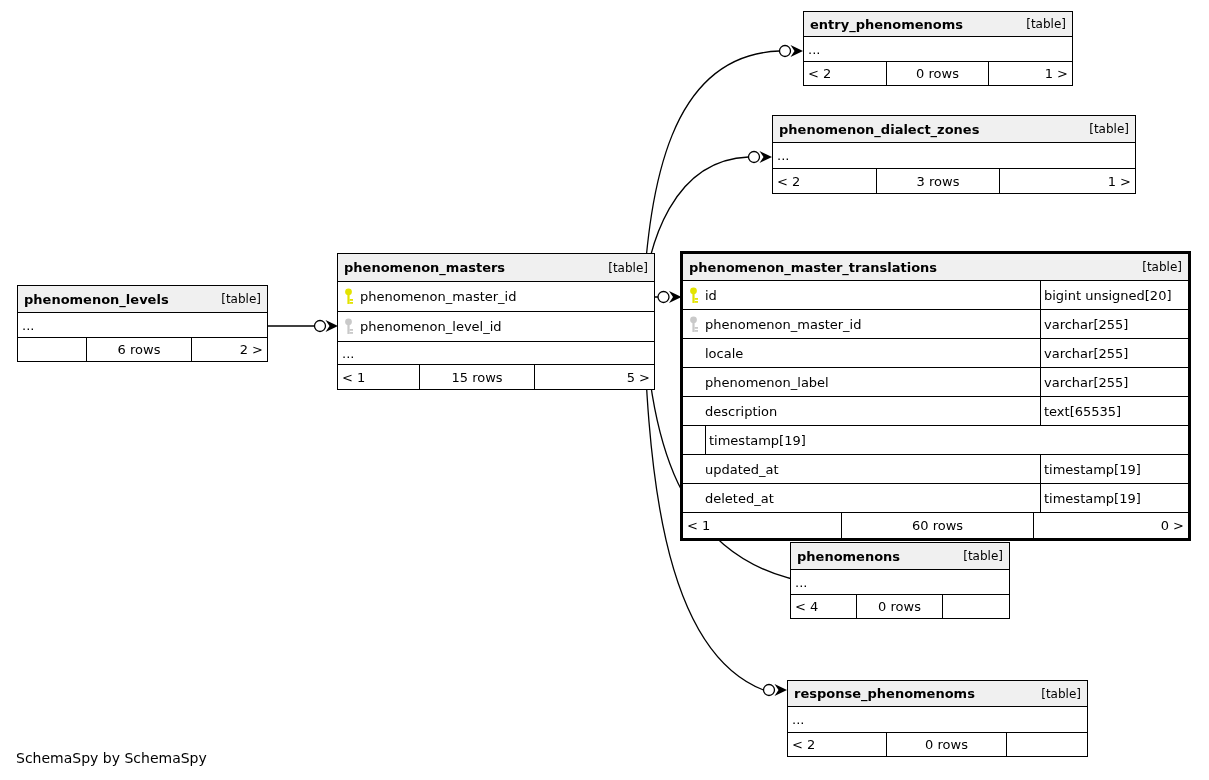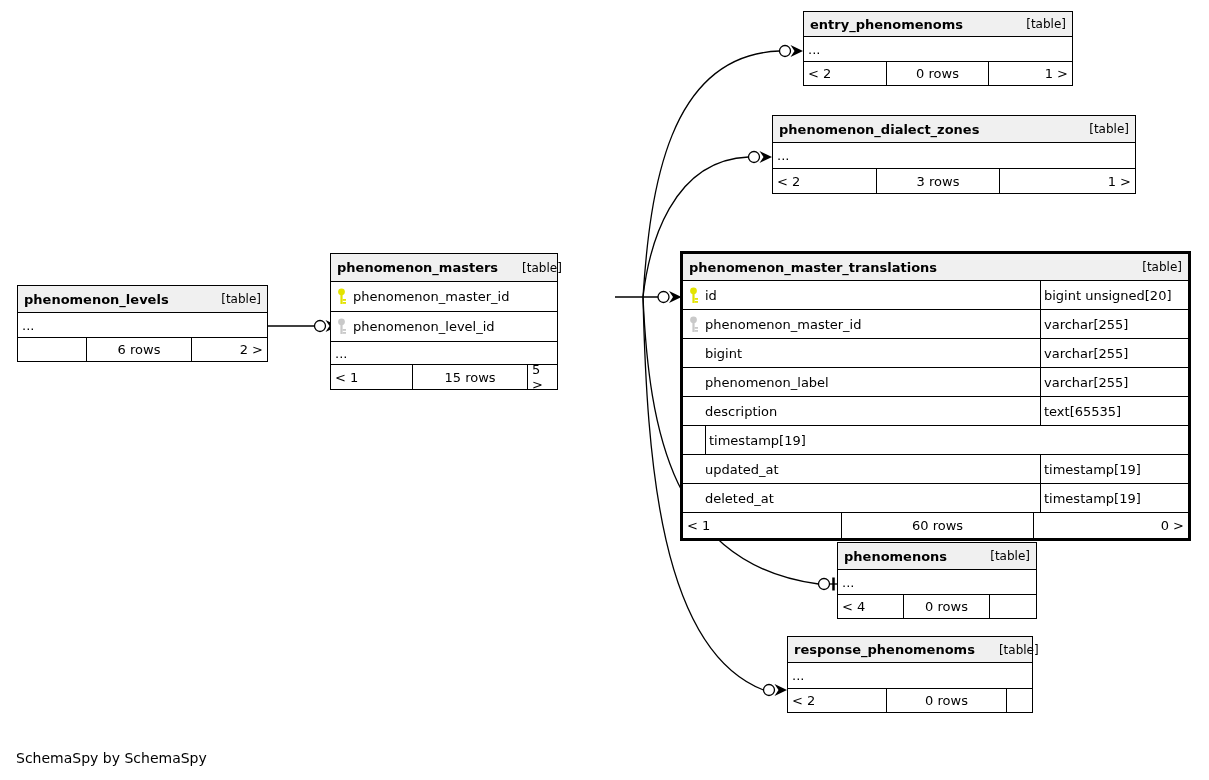--- a/index.html
+++ b/index.html
@@ -118,21 +118,21 @@
             <rect class="key-fk" x="3.4" y="6.4" width="2.2" height="9.6"></rect>
             <rect class="key-fk" x="5.6" y="11" width="3.4" height="1.8"></rect>
             <rect class="key-fk" x="5.6" y="14" width="3.4" height="1.8"></rect>
           </svg>
       </span>
       <span class="cname">phenomenon_master_id</span>
       <span class="ctype">varchar[255]</span>
     </div>
     <div class="row" style="height:28px">
       <span class="keycell"></span>
-      <span class="cname">bigint</span>
+      <span class="cname">locale</span>
       <span class="ctype">varchar[255]</span>
     </div>
     <div class="row" style="height:28px">
       <span class="keycell"></span>
       <span class="cname">phenomenon_label</span>
       <span class="ctype">varchar[255]</span>
     </div>
     <div class="row" style="height:28px">
       <span class="keycell"></span>
       <span class="cname">description</span>
@@ -152,21 +152,21 @@
       <span class="cname">deleted_at</span>
       <span class="ctype">timestamp[19]</span>
     </div>
     <div class="ftr" style="height:25px">
       <span class="fc" style="width:158px">&lt; 1</span>
       <span class="fc c" style="width:192px">60 rows</span>
       <span class="fc r" style="flex:1">0 &gt;</span>
     </div>
   </div>
 
-  <div class="tbl" style="left:330px;top:253px;width:228px">
+  <div class="tbl" style="left:337px;top:253px;width:318px">
     <div class="hdr" style="height:27px">
       <span>phenomenon_masters</span>
       <span class="tag">[table]</span>
     </div>
     <div class="row" style="height:29px">
       <span class="keycell">
         <svg width="11" height="17" viewBox="0 0 11 17">
             <circle class="key-pk" cx="4.5" cy="3.8" r="3.4"></circle>
             <rect class="key-pk" x="3.4" y="6.4" width="2.2" height="9.6"></rect>
             <rect class="key-pk" x="5.6" y="11" width="3.4" height="1.8"></rect>
@@ -204,36 +204,36 @@
     <div class="row" style="height:24px">
       <span class="ell">...</span>
     </div>
     <div class="ftr" style="height:23px">
       <span class="fc" style="width:68px"></span>
       <span class="fc c" style="width:105px">6 rows</span>
       <span class="fc r" style="flex:1">2 &gt;</span>
     </div>
   </div>
 
-  <div class="tbl" style="left:837px;top:542px;width:200px">
+  <div class="tbl" style="left:790px;top:542px;width:220px">
     <div class="hdr" style="height:26px">
       <span>phenomenons</span>
       <span class="tag">[table]</span>
     </div>
     <div class="row" style="height:24px">
       <span class="ell">...</span>
     </div>
     <div class="ftr" style="height:23px">
       <span class="fc" style="width:65px">&lt; 4</span>
       <span class="fc c" style="width:86px">0 rows</span>
       <span class="fc r" style="flex:1"></span>
     </div>
   </div>
 
-  <div class="tbl" style="left:787px;top:636px;width:246px">
+  <div class="tbl" style="left:787px;top:680px;width:301px">
     <div class="hdr" style="height:25px">
       <span>response_phenomenoms</span>
       <span class="tag">[table]</span>
     </div>
     <div class="row" style="height:25px">
       <span class="ell">...</span>
     </div>
     <div class="ftr" style="height:23px">
       <span class="fc" style="width:98px">&lt; 2</span>
       <span class="fc c" style="width:120px">0 rows</span>

